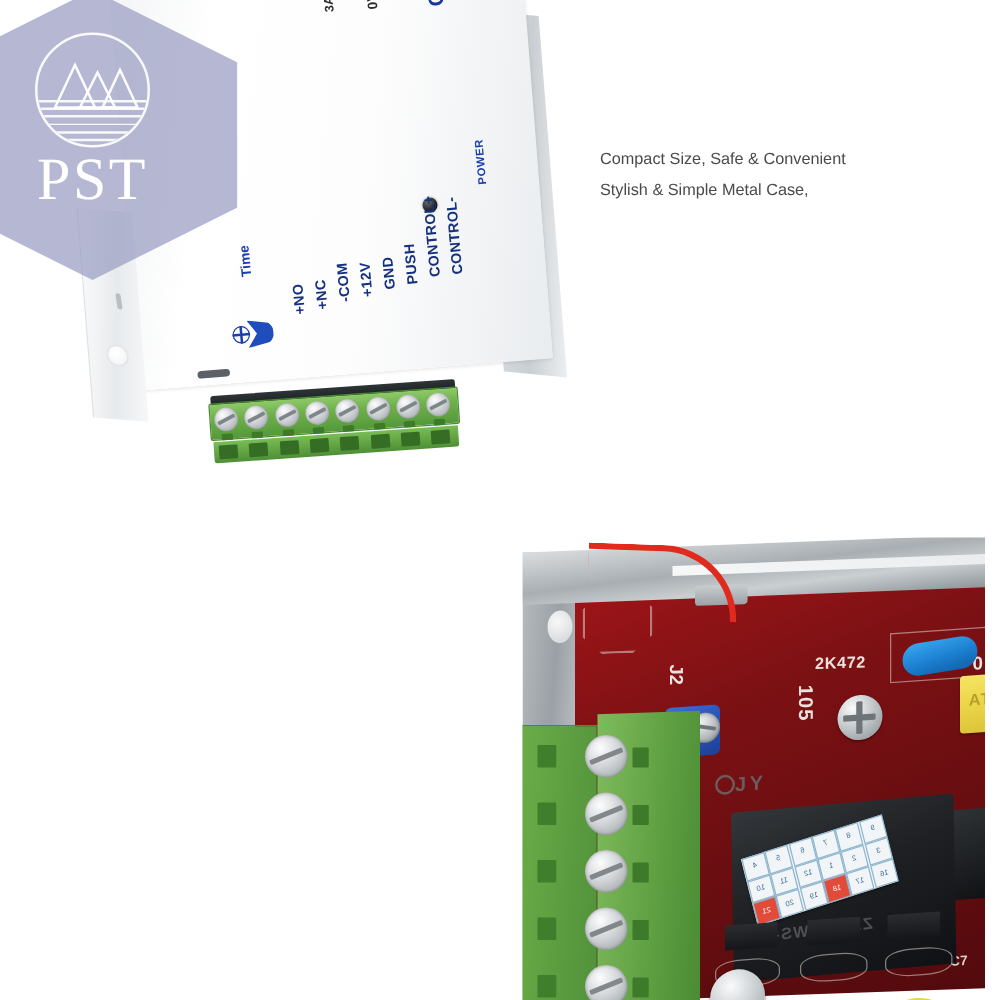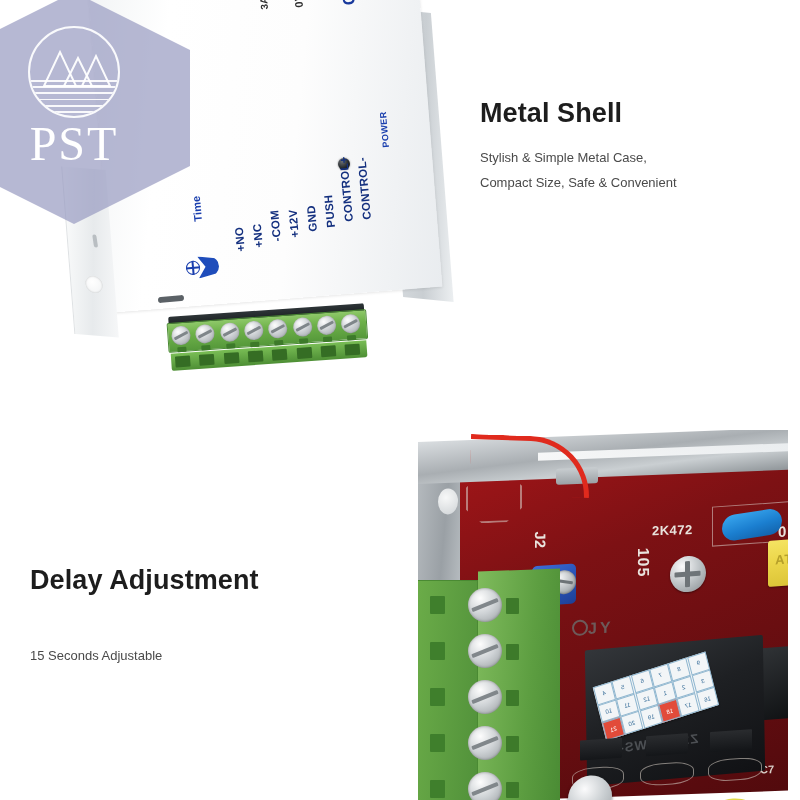--- a/index.html
+++ b/index.html
@@ -440,34 +440,31 @@
             <div class="pin" style="left: 154.8px;"></div>
             <div class="slot" style="left: 151.8px;"></div>
             <div class="sc" style="left: 174.1px;"></div>
             <div class="pin" style="left: 179.1px;"></div>
             <div class="slot" style="left: 176.1px;"></div>
           </div>
       </div>
     </div>
 
     <div class="txt1">
-      <div class="h-big">Metal Shell</div>
       <div class="p-sub">
+        <div>Compact Size, Safe &amp; Convenient</div>
         <div>Stylish &amp; Simple Metal Case,</div>
-        <div>Compact Size, Safe &amp; Convenient</div>
       </div>
     </div>
   </div>
 
   <div class="sec2">
 
     <div class="txt2">
-      <div class="h-big">Delay Adjustment</div>
       <div class="p-sub2">
-        <div>15 Seconds Adjustable</div>
       </div>
     </div>
 
     <div class="photo2">
       <div class="case2"></div>
       <div class="pcb2">
 
         <div class="pcb-silk silk-j2">J2</div>
         <div class="pcb-silk silk-105">105</div>
         <div class="pcb-silk silk-2k">2K472</div>

